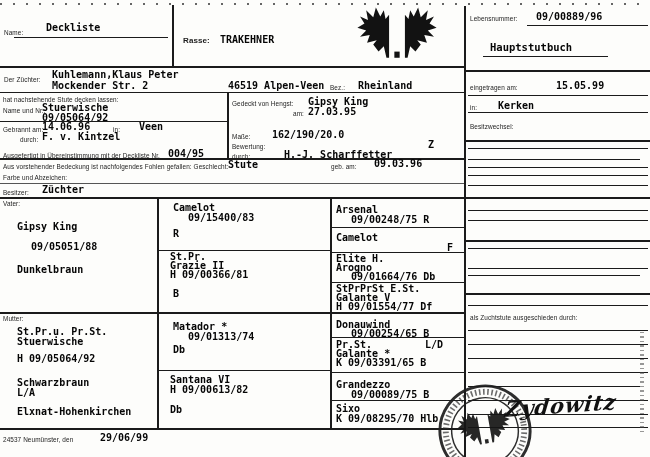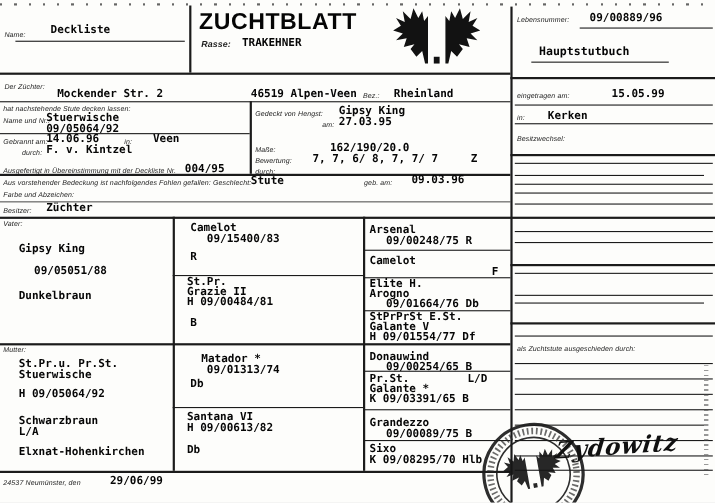--- a/index.html
+++ b/index.html
@@ -1,18 +1,18 @@
 <!DOCTYPE html>
 <html><head>
 <meta charset="utf-8">
 <style>
   html,body{margin:0;padding:0;background:#e8e8e8;}
   .page{position:relative;width:650px;height:457px;background:#fdfdfb;overflow:hidden;
         font-family:"Liberation Sans",sans-serif;color:#0d0d0d;}
-  .lbl{position:absolute;font-size:6.4px;letter-spacing:.1px;color:#1c1c1c;white-space:nowrap;font-style:italic;}
+  .lbl{position:absolute;font-size:6.4px;letter-spacing:.1px;color:#1c1c1c;white-space:nowrap;}
   .lbl.md{font-size:8px;font-weight:bold;}
   .val{position:absolute;font-family:"DejaVu Sans Mono",monospace;font-weight:bold;
        font-size:10px;white-space:nowrap;color:#060606;}
   .val.sp{letter-spacing:1.4px;}
   .title{position:absolute;font-weight:bold;font-size:21px;letter-spacing:.5px;color:#050505;}
   .hl{position:absolute;height:1px;background:#1b1b1b;}
   .hl.th{height:2px;}
   .hl.lt{background:#555;}
   .vl{position:absolute;width:1.5px;background:#1b1b1b;}
   .vl.th{width:2px;}
@@ -31,41 +31,41 @@
 
 <div class="page">
 
   <div class="ticks"></div>
 
   <span class="lbl" style="left:4px;top:29px">Name:</span>
   <span class="val" style="left:46px;top:22px">Deckliste</span>
   <div class="hl" style="left:14px;top:37px;width:154px"></div>
   <div class="vl th" style="left:172px;top:5px;height:61px"></div>
 
-  <span class="title" style="left:181px;top:8px">ZUCHTBLATT</span>
   <span class="lbl md" style="left:183px;top:36px">Rasse:</span>
   <span class="val" style="left:220px;top:34px">TRAKEHNER</span>
 
   <svg class="logo" width="88" height="56" viewBox="0 0 100 62">
     <g fill="#121212">
       <path d="M38,58 L35,45 L29,51 L23,43 L27,38 L16,41 L19,32 L8,34 L15,27 L5,24 L13,19 L8,11 L17,15 L15,4 L23,12 L26,1 L31,11 L35,4 L37,14 L41,9 L41,58 Z"></path>
       <path d="M62,58 L65,45 L71,51 L77,43 L73,38 L84,41 L81,32 L92,34 L85,27 L95,24 L87,19 L92,11 L83,15 L85,4 L77,12 L74,1 L69,11 L65,4 L63,14 L59,9 L59,58 Z"></path>
       <rect x="47" y="51" width="6" height="7"></rect>
     </g>
   </svg>
 
   <span class="lbl" style="left:470px;top:15px">Lebensnummer:</span>
   <span class="val" style="left:536px;top:11px">09/00889/96</span>
   <div class="hl" style="left:527px;top:25px;width:121px"></div>
   <span class="val" style="left:490px;top:41px;font-size:10.5px">Hauptstutbuch</span>
   <div class="hl" style="left:483px;top:56px;width:125px"></div>
 
   <div class="hl th" style="left:0;top:66px;width:464px"></div>
 
   <span class="lbl" style="left:4px;top:76px">Der Züchter:</span>
+  <span class="val" style="left:52px;top:69px">Kuhlemann,Klaus Peter</span>
   <span class="val" style="left:52px;top:80px">Mockender Str. 2</span>
   <span class="val" style="left:228px;top:80px">46519 Alpen-Veen</span>
   <span class="lbl" style="left:330px;top:84px">Bez.:</span>
   <span class="val" style="left:358px;top:80px">Rheinland</span>
   <div class="hl" style="left:0;top:92px;width:464px"></div>
 
   <span class="lbl" style="left:3px;top:96px">hat nachstehende Stute decken lassen:</span>
   <span class="lbl" style="left:3px;top:107px">Name und Nr.:</span>
   <span class="val" style="left:42px;top:102px">Stuerwische</span>
   <span class="val" style="left:42px;top:112px">09/05064/92</span>
@@ -77,25 +77,25 @@
   <div class="hl" style="left:0;top:121px;width:227px"></div>
 
   <span class="lbl" style="left:3px;top:126px">Gebrannt am:</span>
   <span class="val" style="left:42px;top:121px">14.06.96</span>
   <span class="lbl" style="left:113px;top:126px">in:</span>
   <span class="val" style="left:139px;top:121px">Veen</span>
   <span class="lbl" style="left:20px;top:136px">durch:</span>
   <span class="val" style="left:42px;top:131px">F. v. Kintzel</span>
 
   <span class="lbl" style="left:232px;top:133px">Maße:</span>
-  <span class="val" style="left:300px;top:129px">162/190/20.0</span>
+  <span class="val" style="left:272px;top:129px">162/190/20.0</span>
   <span class="lbl" style="left:232px;top:143px">Bewertung:</span>
-  <span class="val" style="left:284px;top:139px">7, 7, 6/ 8, 7, 7/ 7</span>
   <span class="val" style="left:428px;top:139px">Z</span>
   <span class="lbl" style="left:232px;top:153px">durch:</span>
+  <span class="val" style="left:284px;top:149px">H.-J. Scharffetter</span>
 
   <span class="lbl" style="left:3px;top:152px">Ausgefertigt in Übereinstimmung mit der Deckliste Nr.</span>
   <span class="val" style="left:168px;top:148px">004/95</span>
   <div class="hl th" style="left:0;top:158px;width:464px"></div>
 
   <span class="lbl" style="left:3px;top:163px">Aus vorstehender Bedeckung ist nachfolgendes Fohlen gefallen: Geschlecht:</span>
   <span class="val" style="left:228px;top:159px">Stute</span>
   <span class="lbl" style="left:331px;top:163px">geb. am:</span>
   <span class="val" style="left:374px;top:158px">09.03.96</span>
   <span class="lbl" style="left:3px;top:174px">Farbe und Abzeichen:</span>
@@ -122,21 +122,21 @@
   <span class="lbl" style="left:3px;top:200px">Vater:</span>
   <span class="val" style="left:17px;top:221px">Gipsy King</span>
   <span class="val" style="left:31px;top:241px">09/05051/88</span>
   <span class="val" style="left:17px;top:264px">Dunkelbraun</span>
 
   <span class="val" style="left:173px;top:202px">Camelot</span>
   <span class="val" style="left:188px;top:212px">09/15400/83</span>
   <span class="val" style="left:173px;top:228px">R</span>
   <span class="val" style="left:170px;top:251px">St.Pr.</span>
   <span class="val" style="left:170px;top:260px">Grazie II</span>
-  <span class="val" style="left:170px;top:269px">H  09/00484/81</span>
+  <span class="val" style="left:170px;top:269px">H  09/00366/81</span>
   <span class="val" style="left:173px;top:288px">B</span>
 
   <span class="val" style="left:336px;top:204px">Arsenal</span>
   <span class="val" style="left:351px;top:214px">09/00248/75 R</span>
   <span class="val" style="left:336px;top:232px">Camelot</span>
   <span class="val" style="left:447px;top:242px">F</span>
   <span class="val" style="left:336px;top:253px">Elite H.</span>
   <span class="val" style="left:336px;top:262px">Arogno</span>
   <span class="val" style="left:351px;top:271px">09/01664/76 Db</span>
   <span class="val" style="left:336px;top:283px">StPrPrSt E.St.</span>
@@ -144,21 +144,21 @@
   <span class="val" style="left:336px;top:301px">H  09/01554/77 Df</span>
 
   <span class="lbl" style="left:3px;top:315px">Mutter:</span>
   <span class="val" style="left:17px;top:326px">St.Pr.u. Pr.St.</span>
   <span class="val" style="left:17px;top:336px">Stuerwische</span>
   <span class="val" style="left:17px;top:353px">H  09/05064/92</span>
   <span class="val" style="left:17px;top:377px">Schwarzbraun</span>
   <span class="val" style="left:17px;top:387px">L/A</span>
   <span class="val" style="left:17px;top:406px">Elxnat-Hohenkirchen</span>
 
-  <span class="val" style="left:183px;top:321px">Matador *</span>
+  <span class="val" style="left:173px;top:321px">Matador *</span>
   <span class="val" style="left:188px;top:331px">09/01313/74</span>
   <span class="val" style="left:173px;top:344px">Db</span>
   <span class="val" style="left:170px;top:374px">Santana VI</span>
   <span class="val" style="left:170px;top:384px">H  09/00613/82</span>
   <span class="val" style="left:170px;top:404px">Db</span>
 
   <span class="val" style="left:336px;top:319px">Donauwind</span>
   <span class="val" style="left:351px;top:328px">09/00254/65 B</span>
   <span class="val" style="left:336px;top:339px">Pr.St.</span>
   <span class="val" style="left:425px;top:339px">L/D</span>

